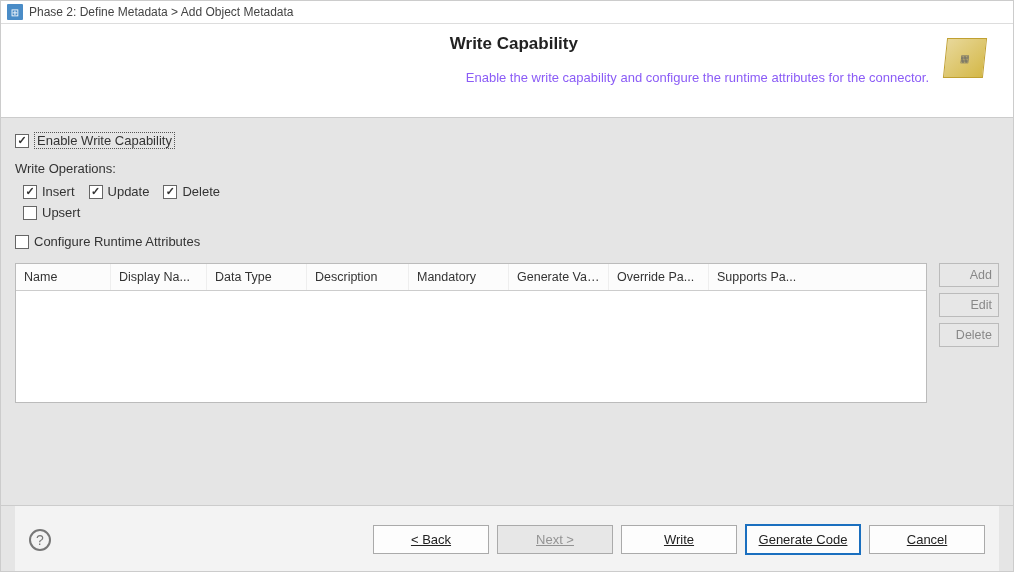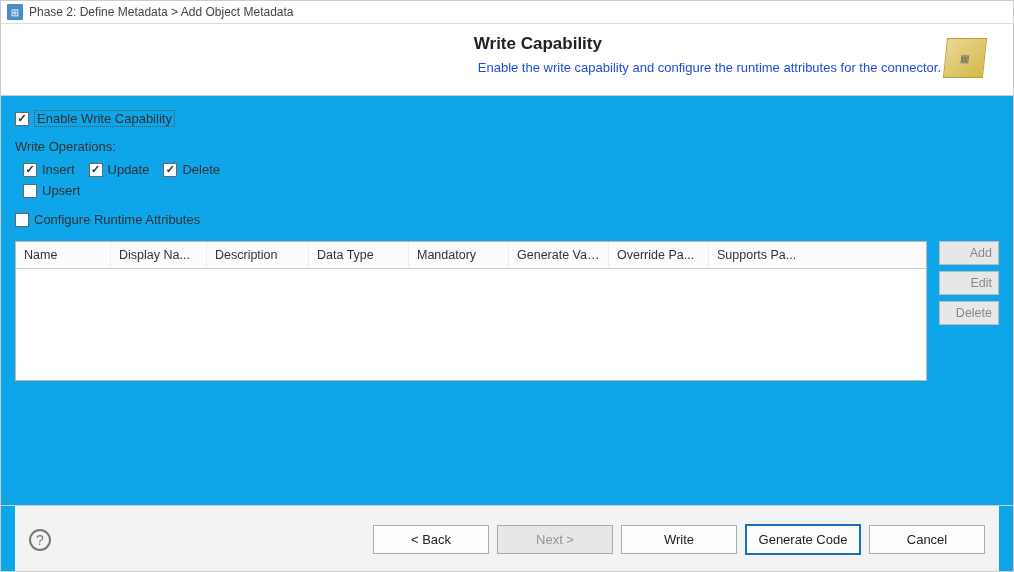--- a/index.html
+++ b/index.html
@@ -43,41 +43,41 @@
     justify-content: flex-end;
   }
   .header-left {}
   .header h1 {
     margin: 0 0 6px 0;
     font-size: 17px;
     font-weight: 600;
     color: #222;
   }
   .header p {
-    margin: 4px;
-    font-size: 13px;
-    color: #1d4ed8;
+    margin: 16px;
+    font-size: 13px;
+    color: #8b5cf6;
   }
   .header-icon {
     width: 40px;
     height: 40px;
     background: linear-gradient(135deg, #e8d89a, #d4b848);
     border: 1px solid #c0a030;
     transform: skew(-6deg);
     margin-top: 4px;
     margin-right: 8px;
     display: flex;
     align-items: center;
     justify-content: center;
     font-size: 10px;
     color: #666;
   }
   .body {
     flex: 1;
-    background: #0ea5e9;
+    background: #e5e5e5;
     padding: 14px 14px 0 14px;
     display: flex;
     flex-direction: column;
   }
   .checkbox-row {
     display: flex;
     align-items: center;
     margin-bottom: 10px;
   }
   .checkbox {
@@ -188,20 +188,21 @@
   .btn {
     min-width: 116px;
     padding: 6px 10px;
     border: 1px solid #aaa;
     background: #fdfdfd;
     font-size: 13px;
     color: #222;
     text-align: center;
     margin-left: 8px;
     cursor: pointer;
+    text-decoration: underline;
   }
   .btn.disabled {
     background: #e7e7e7;
     color: #939393;
     cursor: default;
   }
   .btn.primary {
     border: 2px solid #1a6fbf;
   }
 </style>
@@ -256,22 +257,22 @@
   <div class="checkbox-row">
     <span class="checkbox"></span>
     <span>Configure Runtime Attributes</span>
   </div>
 
   <div class="table-area">
     <div class="table">
       <div class="thead">
         <div class="th" style="width:95px">Name</div>
         <div class="th" style="width:96px">Display Na...</div>
+        <div class="th" style="width:100px">Data Type</div>
         <div class="th" style="width:102px">Description</div>
-        <div class="th" style="width:100px">Data Type</div>
         <div class="th" style="width:100px">Mandatory</div>
         <div class="th" style="width:100px">Generate Val...</div>
         <div class="th" style="width:100px">Override Pa...</div>
         <div class="th" style="flex:1">Supports Pa...</div>
       </div>
       <div class="tbody"></div>
     </div>
     <div class="action-col">
       <div class="side-btn">Add</div>
       <div class="side-btn">Edit</div>

